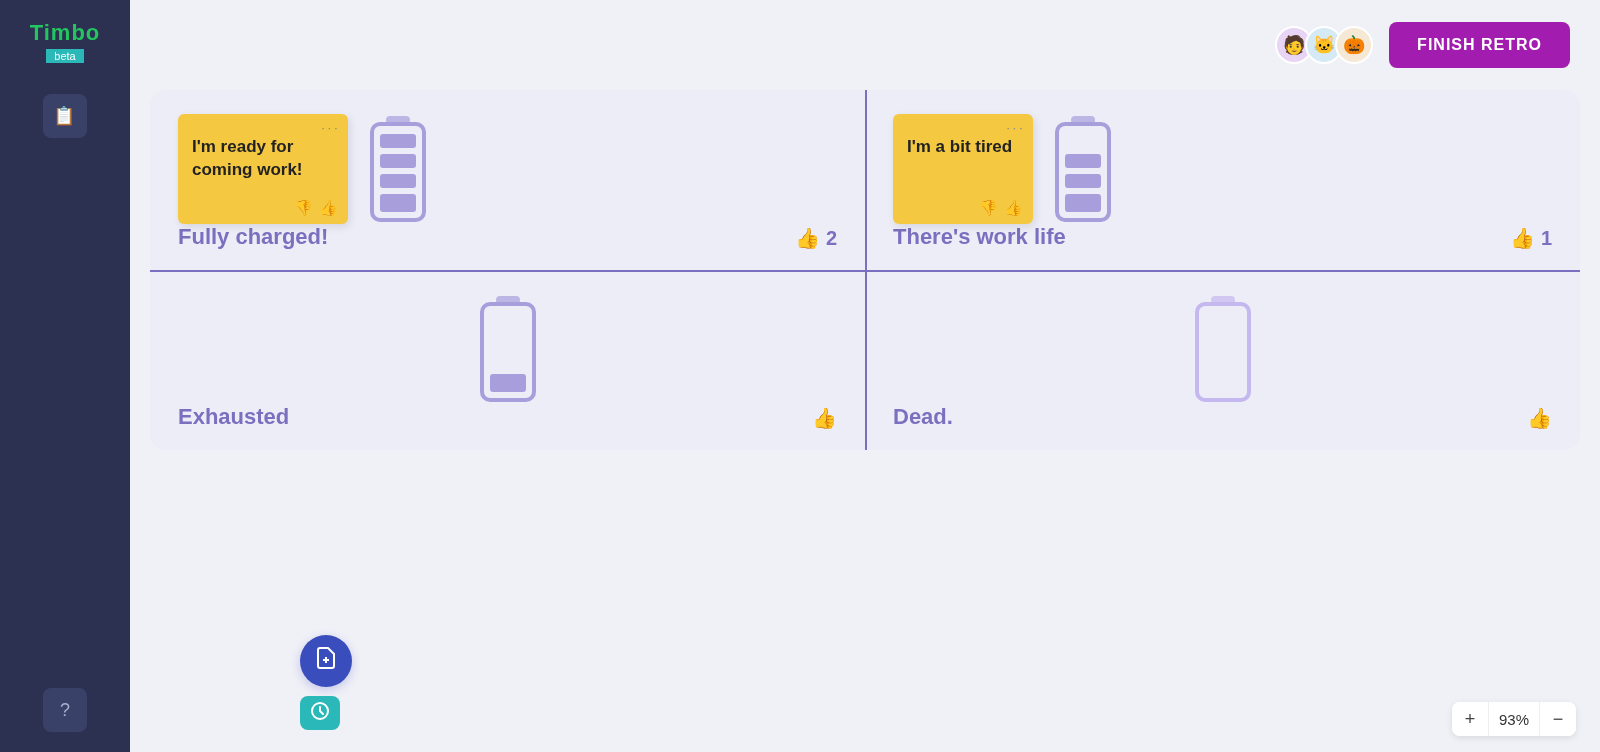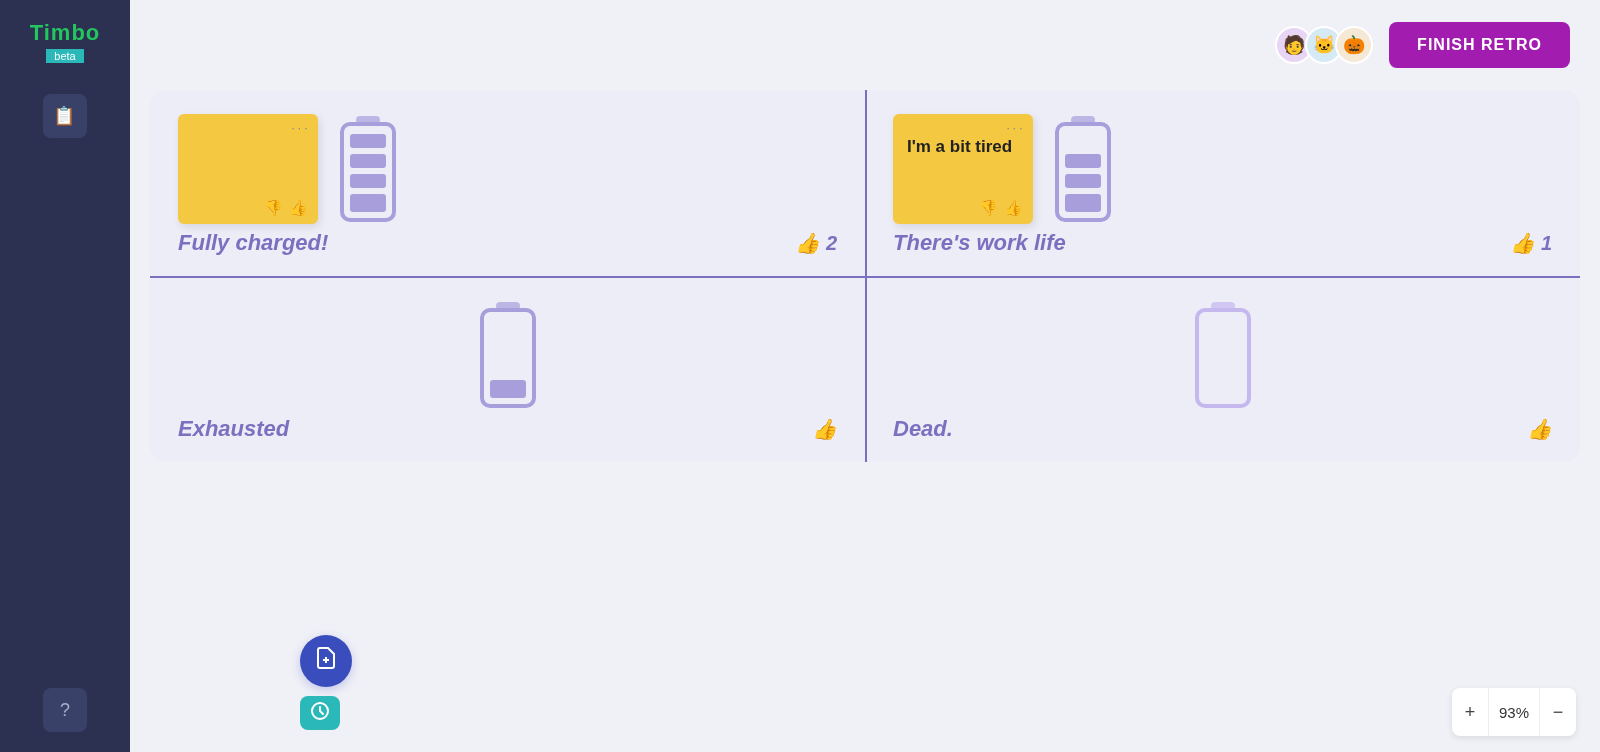--- a/index.html
+++ b/index.html
@@ -165,24 +165,23 @@
     .quadrant-cards {
       display: flex;
       flex-direction: row;
       align-items: flex-start;
       gap: 16px;
       flex: 1;
     }
 
     .quadrant-footer {
       display: flex;
-      align-items: center;
+      align-items: flex-end;
       justify-content: space-between;
-      margin-top: 6px;
-      font-style: italic;
+      margin-top: 0;
     }
     .quadrant-label {
       font-size: 22px;
       font-weight: 700;
       color: #7c6fbf;
     }
     .quadrant-votes {
       display: flex;
       align-items: center;
       gap: 6px;
@@ -301,21 +300,21 @@
       align-items: center;
       justify-content: center;
     }
     .zoom-value {
       padding: 0 10px;
       font-size: 15px;
       color: #333;
       font-weight: 500;
       border-left: 1px solid #eee;
       border-right: 1px solid #eee;
-      height: 48px;
+      height: 34px;
       display: flex;
       align-items: center;
     }
 
     .relative-wrapper {
       position: relative;
       flex: 1;
     }
   </style>
 </head>
@@ -348,20 +347,21 @@
   </div>
 
   <div class="relative-wrapper">
     <div class="board">
 
       <div class="quadrant">
         <div class="quadrant-cards">
 
           <div class="sticky-note">
             <span class="sticky-note-menu">···</span>
+            <div class="sticky-note-text">I'm ready for coming work!</div>
             <div class="sticky-note-actions">
               <span>👎</span>
               <span>👍</span>
             </div>
           </div>
 
           <div class="battery-icon">
             <svg class="battery-svg" viewBox="0 0 60 110" fill="none" xmlns="http://www.w3.org/2000/svg">
               <rect x="18" y="2" width="24" height="8" rx="4" fill="#a89edc" opacity="0.7"></rect>
               <rect x="4" y="10" width="52" height="96" rx="8" stroke="#a89edc" stroke-width="4" fill="#ecedf7"></rect>

